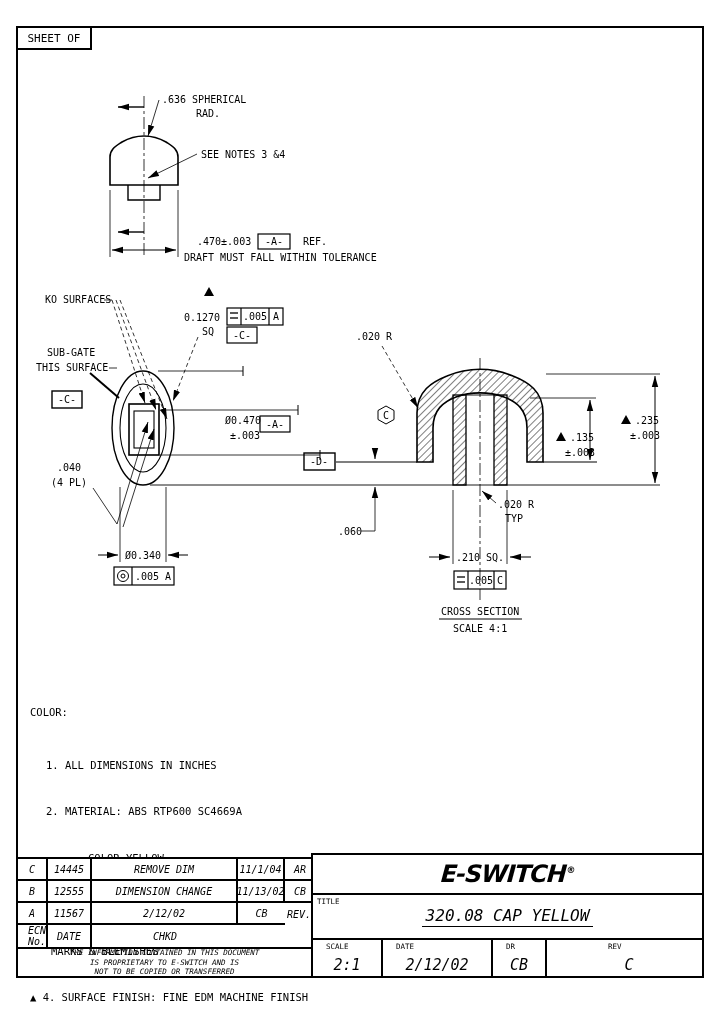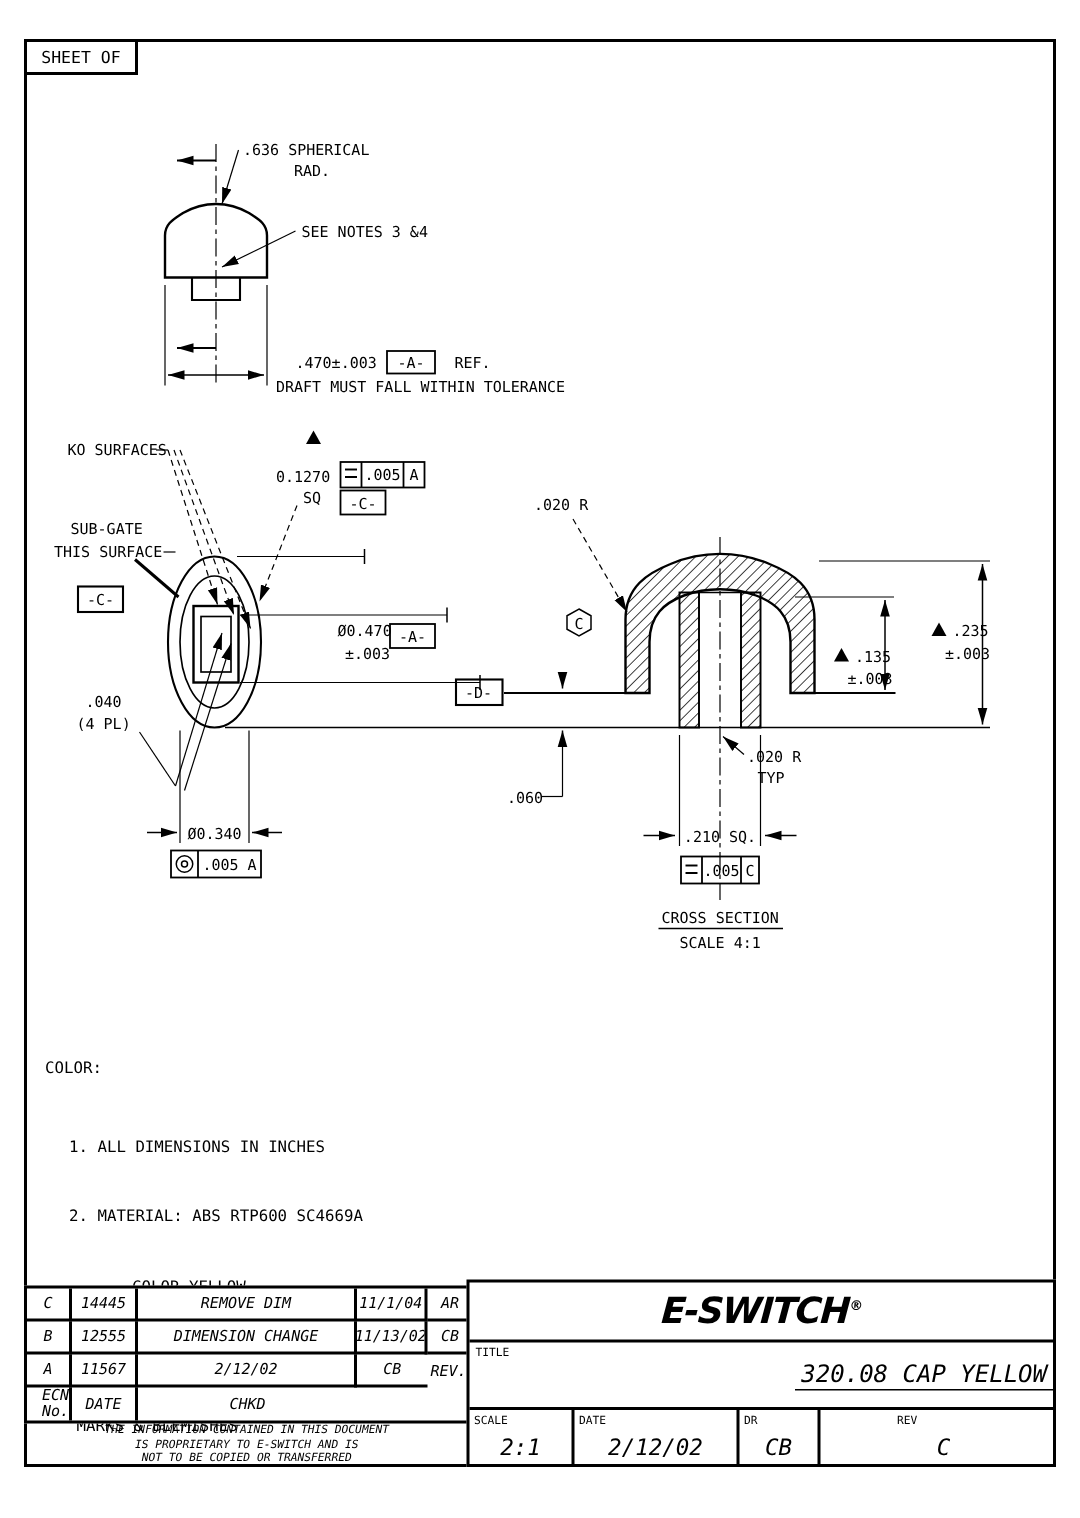--- a/index.html
+++ b/index.html
@@ -27,27 +27,27 @@
   .rev-table .cell.last-row{border-bottom:none;text-align:right;}
   .fine-print{position:absolute;left:16px;top:948px;width:297px;text-align:center;
     font-size:7.5px;line-height:9.5px;font-style:italic;border-radius:14px;}
   
   .tblock{position:absolute;left:311px;top:853px;width:389px;height:121px;border:2px solid #000;background:#fff;}
   .tb-logo{height:38px;border-bottom:2px solid #000;display:flex;align-items:center;justify-content:center;}
   .logo-text{font-family:"DejaVu Sans",sans-serif;font-weight:bold;font-style:italic;
     font-size:24px;letter-spacing:-1px;transform:skewX(-4deg);}
   .logo-reg{font-size:9px;vertical-align:super;font-weight:bold;}
   .tb-title{height:43px;border-bottom:2px solid #000;position:relative;
-    display:flex;align-items:center;justify-content:flex-end;}
+    display:flex;align-items:center;justify-content:center;}
   .tb-title .small-label{position:absolute;left:4px;top:2px;font-size:7.5px;font-style:normal;}
   .title-text{font-size:16px;font-style:italic;border-bottom:1.5px solid #000;padding:0 4px 1px 4px;}
   .tb-bottom{height:36px;display:grid;grid-template-columns:70px 110px 54px 116px 1fr;}
   .tb-cell{border-right:2px solid #000;position:relative;display:flex;align-items:flex-end;justify-content:center;}
   .tb-cell.last{border-right:none;margin-left:48px;}
-  .tb-cell .small-label{position:absolute;left:3px;top:2px;font-size:7.5px;}
+  .tb-cell .small-label{position:absolute;left:13px;top:2px;font-size:7.5px;}
   .tb-cell .val{font-size:15px;font-style:italic;padding-bottom:2px;}
 </style>
 </head>
 <body>
 
 <div class="frame"></div>
 <div class="sheet-box">
   <span>SHEET OF</span>
 </div>
 
@@ -238,20 +238,21 @@
   </g>
 </svg>
 
 <div class="notes">
   <div class="n-head">COLOR:</div>
   <div class="ind1">1. ALL DIMENSIONS IN INCHES</div>
   <div class="ind1">2. MATERIAL: ABS RTP600 SC4669A</div>
   <div class="ind2">COLOR YELLOW</div>
   <div class="ind0">▲ 3. EXTERNAL SURFACES TO BE FREE OF SINK</div>
   <div class="ind3">MARKS &amp; BLEMISHES</div>
+  <div class="ind0">▲ 4. SURFACE FINISH: FINE EDM MACHINE FINISH</div>
   
   
 </div>
 
 <div class="rev-table">
   <div class="cell">C</div>
   <div class="cell">14445</div>
   <div class="cell">REMOVE DIM</div>
   <div class="cell">11/1/04</div>
   <div class="cell last-col">AR</div>

